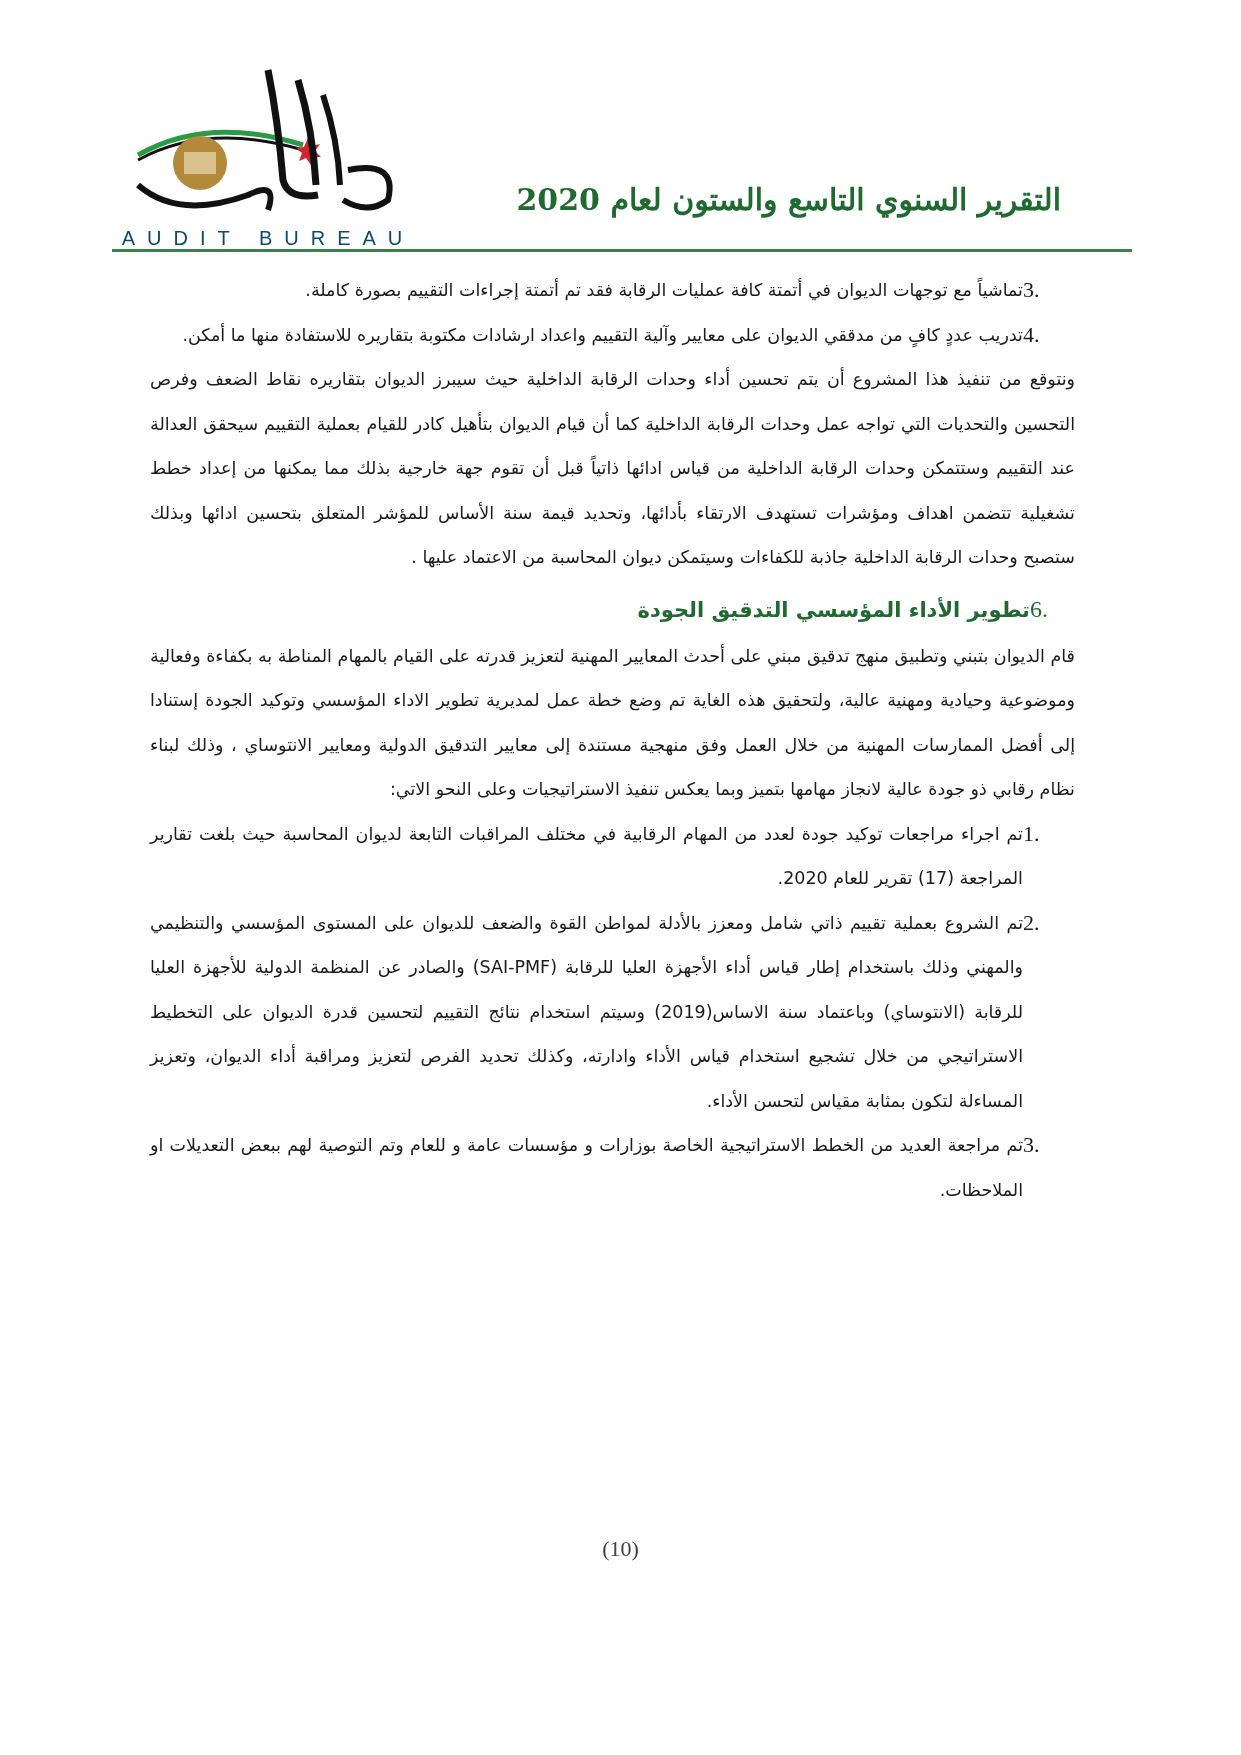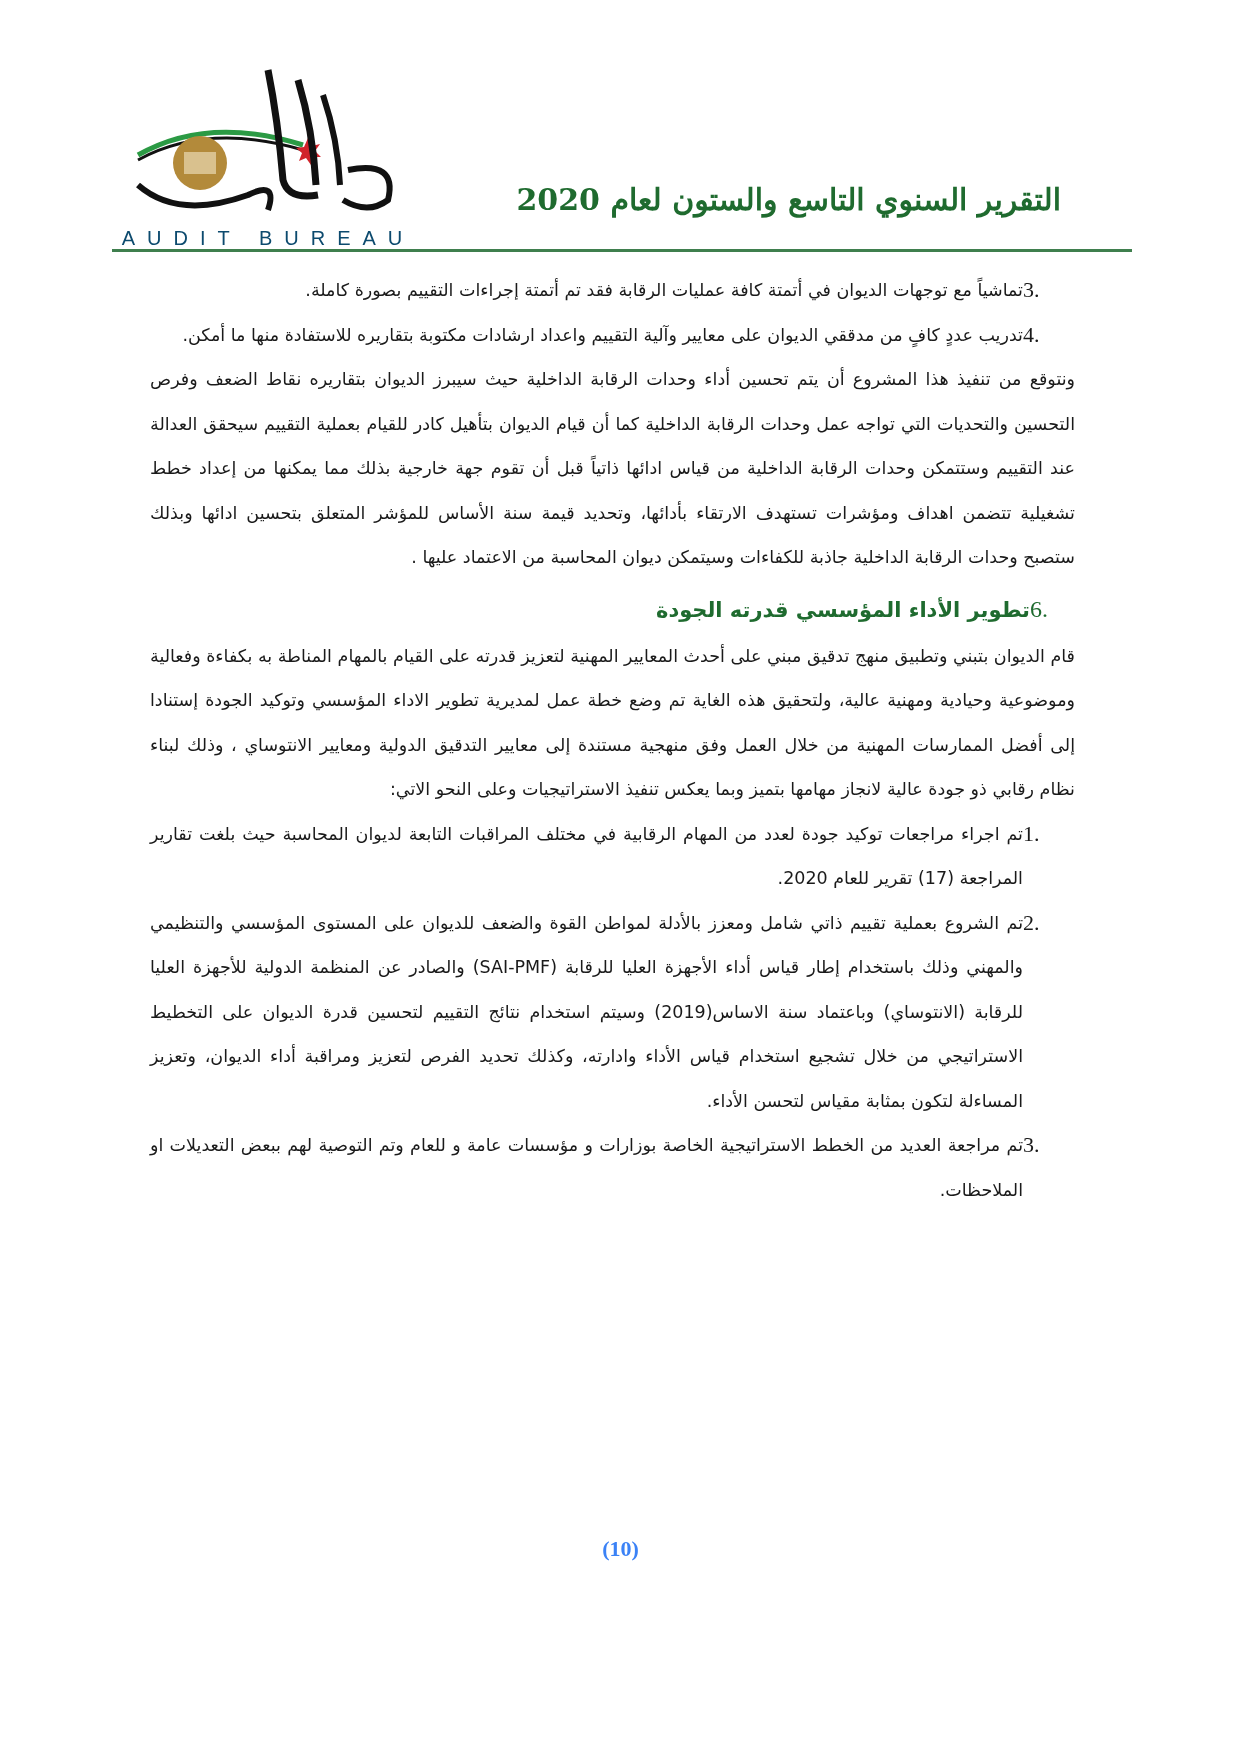--- a/index.html
+++ b/index.html
@@ -15,21 +15,21 @@
   .content { position: absolute; left: 150px; top: 268px; width: 925px; direction: rtl; text-align: justify; }
   .para, .item-text { font-size: 17.5px; font-weight: normal; line-height: 44.5px; color: #1a1a1a; }
   .item { display: flex; flex-direction: row; align-items: flex-start; }
   .item-num { flex: 0 0 52px; font-family: "Liberation Serif", serif; font-size: 22px; font-weight: normal;
               line-height: 44.5px; direction: ltr; text-align: left; }
   .item-text { flex: 1; }
   .section-head { display: flex; align-items: center; margin-top: 6px; margin-bottom: 0; height: 48px; }
   .section-num { font-family: "Liberation Serif", serif; font-size: 24px; color: #1f6b2f; width: 45px; direction: ltr; text-align: left; }
   .section-title { font-size: 21px; font-weight: bold; color: #1f6b2f; }
   .page-num { position: absolute; left: 0; width: 1241px; top: 1536px; text-align: center;
-              font-family: "Liberation Serif", serif; font-weight: bold; font-size: 22px; color: #3b82f6; }
+              font-family: "Liberation Serif", serif; font-weight: normal; font-size: 22px; color: #404040; }
 </style>
 </head>
 <body>
 
 <div class="header">
   <div class="logo">
     <svg width="300" height="160" viewBox="0 0 300 160">
       <path d="M20 95 Q90 55 185 85" stroke="#2b9a44" stroke-width="5" fill="none"></path>
       <path d="M20 100 Q90 62 185 90" stroke="#111" stroke-width="3" fill="none"></path>
       <circle cx="82" cy="103" r="27" fill="#b38a3a"></circle>
@@ -53,21 +53,21 @@
     <span class="item-text">تماشياً مع توجهات الديوان في أتمتة كافة عمليات الرقابة فقد تم أتمتة إجراءات التقييم بصورة كاملة.</span>
   </div>
   <div class="item">
     <span class="item-num">4.</span>
     <span class="item-text">تدريب عددٍ كافٍ من مدققي الديوان على معايير وآلية التقييم واعداد ارشادات مكتوبة بتقاريره للاستفادة منها ما أمكن.</span>
   </div>
   <div class="para">ونتوقع من تنفيذ هذا المشروع أن يتم تحسين أداء وحدات الرقابة الداخلية حيث سيبرز الديوان بتقاريره نقاط الضعف وفرص التحسين والتحديات التي تواجه عمل وحدات الرقابة الداخلية كما أن قيام الديوان بتأهيل كادر للقيام بعملية التقييم سيحقق العدالة عند التقييم وستتمكن وحدات الرقابة الداخلية من قياس ادائها ذاتياً قبل أن تقوم جهة خارجية بذلك مما يمكنها من إعداد خطط تشغيلية تتضمن اهداف ومؤشرات تستهدف الارتقاء بأدائها، وتحديد قيمة سنة الأساس للمؤشر المتعلق بتحسين ادائها وبذلك ستصبح وحدات الرقابة الداخلية جاذبة للكفاءات وسيتمكن ديوان المحاسبة من الاعتماد عليها .</div>
 
   <div class="section-head">
     <span class="section-num">6.</span>
-    <span class="section-title">تطوير الأداء المؤسسي قدرته الجودة</span>
+    <span class="section-title">تطوير الأداء المؤسسي التدقيق الجودة</span>
   </div>
   <div class="para">قام الديوان بتبني وتطبيق منهج تدقيق مبني على أحدث المعايير المهنية لتعزيز قدرته على القيام بالمهام المناطة به بكفاءة وفعالية وموضوعية وحيادية ومهنية عالية، ولتحقيق هذه الغاية تم وضع خطة عمل لمديرية تطوير الاداء المؤسسي وتوكيد الجودة إستنادا إلى أفضل الممارسات المهنية من خلال العمل وفق منهجية مستندة إلى معايير التدقيق الدولية ومعايير الانتوساي ، وذلك لبناء نظام رقابي ذو جودة عالية لانجاز مهامها بتميز وبما يعكس تنفيذ الاستراتيجيات وعلى النحو الاتي:</div>
 
   <div class="item">
     <span class="item-num">1.</span>
     <span class="item-text">تم اجراء مراجعات توكيد جودة لعدد من المهام الرقابية في مختلف المراقبات التابعة لديوان المحاسبة حيث بلغت تقارير المراجعة (17) تقرير للعام 2020.</span>
   </div>
   <div class="item">
     <span class="item-num">2.</span>
     <span class="item-text">تم الشروع بعملية تقييم ذاتي شامل ومعزز بالأدلة لمواطن القوة والضعف للديوان على المستوى المؤسسي والتنظيمي والمهني وذلك باستخدام إطار قياس أداء الأجهزة العليا للرقابة (SAI-PMF) والصادر عن المنظمة الدولية للأجهزة العليا للرقابة (الانتوساي) وباعتماد سنة الاساس(2019) وسيتم استخدام نتائج التقييم لتحسين قدرة الديوان على التخطيط الاستراتيجي من خلال تشجيع استخدام قياس الأداء وادارته، وكذلك تحديد الفرص لتعزيز ومراقبة أداء الديوان، وتعزيز المساءلة لتكون بمثابة مقياس لتحسن الأداء.</span>

